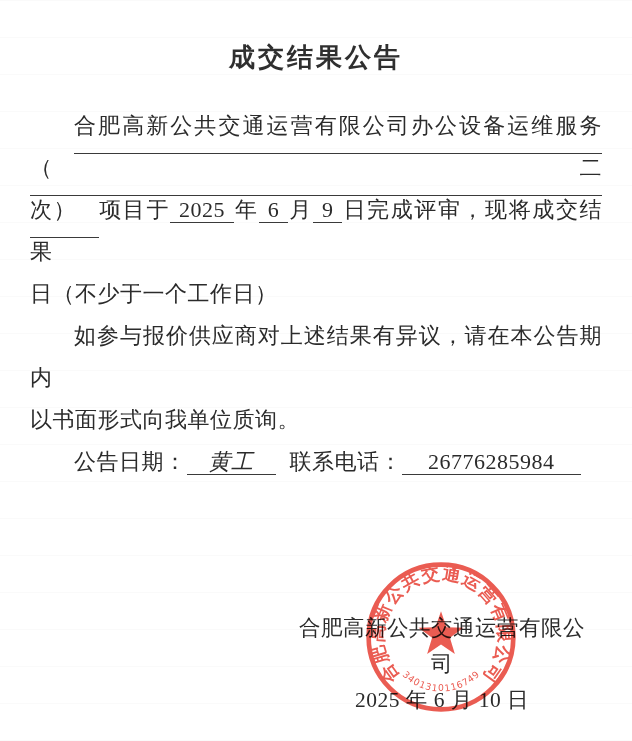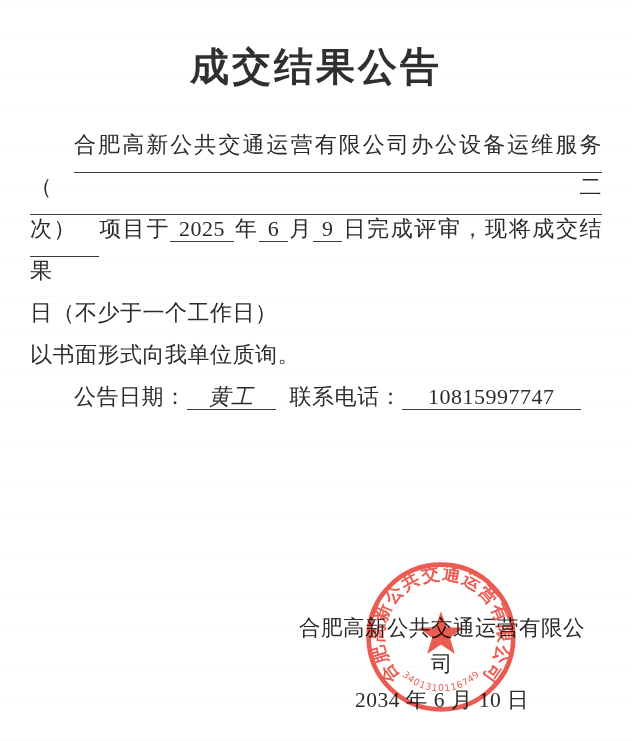--- a/index.html
+++ b/index.html
@@ -8,21 +8,21 @@
     background: #ffffff;
     background-image: repeating-linear-gradient(180deg, #fafafa 0px, #fafafa 1px, #ffffff 1px, #ffffff 37px);
     font-family: "Liberation Serif", "DejaVu Serif", serif;
     color: #2b2b2b;
     position: relative;
     overflow: hidden;
   }
   .doc { padding: 0 30px; }
   h1.title {
     margin: 40px 0 30px 0;
-    font-size: 39px;
+    font-size: 26px;
     font-weight: bold;
     text-align: center;
     letter-spacing: 3px;
     color: #2f2f2f;
   }
   .line {
     font-size: 22px;
     line-height: 42px;
     white-space: nowrap;
     letter-spacing: 0.5px;
@@ -71,30 +71,31 @@
 
   <div class="line jline ind"><span class="u">合肥高新公共交通运营有限公司办公设备运维服务（二</span></div>
 
   <div class="line jline"><span class="u pad-right">次）</span><span>项目于</span><span class="u num">2025</span><span>年</span><span class="u num">6</span><span>月</span><span class="u num">9</span><span>日完成评审，现将成交结果</span></div>
 
 
 
 
   <div class="line"><span>日（不少于一个工作日）</span></div>
 
+  <div class="line jline ind"><span>如参与报价供应商对上述结果有异议，请在本公告期内</span></div>
 
   <div class="line"><span>以书面形式向我单位质询。</span></div>
 
-  <div class="line ind"><span>公告日期：</span><span class="u blank-name">黄工</span><span class="gap"></span><span>联系电话：</span><span class="u blank-phone">10815997747</span></div>
+  <div class="line ind"><span>公告日期：</span><span class="u blank-name">黄工</span><span class="gap"></span><span>联系电话：</span><span class="u blank-phone">26776285984</span></div>
 
 </div>
 
 <div class="signature">
   <div>合肥高新公共交通运营有限公司</div>
-  <div>2034 年 6 月 10 日</div>
+  <div>2025 年 6 月 10 日</div>
 </div>
 
 <svg class="stamp" viewBox="0 0 150 150" xmlns="http://www.w3.org/2000/svg">
   <defs>
     <path id="ringPath" d="M 37.5 116.6 A 56 56 0 1 1 112.5 116.6" fill="none"></path>
     <path id="codePath" d="M 34.4 109.1 A 53 53 0 0 0 115.6 109.1" fill="none"></path>
   </defs>
   <circle cx="75" cy="75" r="70.5" fill="none" stroke="#e8453a" stroke-width="4.5"></circle>
   <text fill="#e8453a" font-size="17.5" font-family="Liberation Serif, DejaVu Serif, serif" font-weight="bold">
     <textPath href="#ringPath" startOffset="50%" text-anchor="middle" textLength="262" lengthAdjust="spacing">合肥高新公共交通运营有限公司</textPath>

